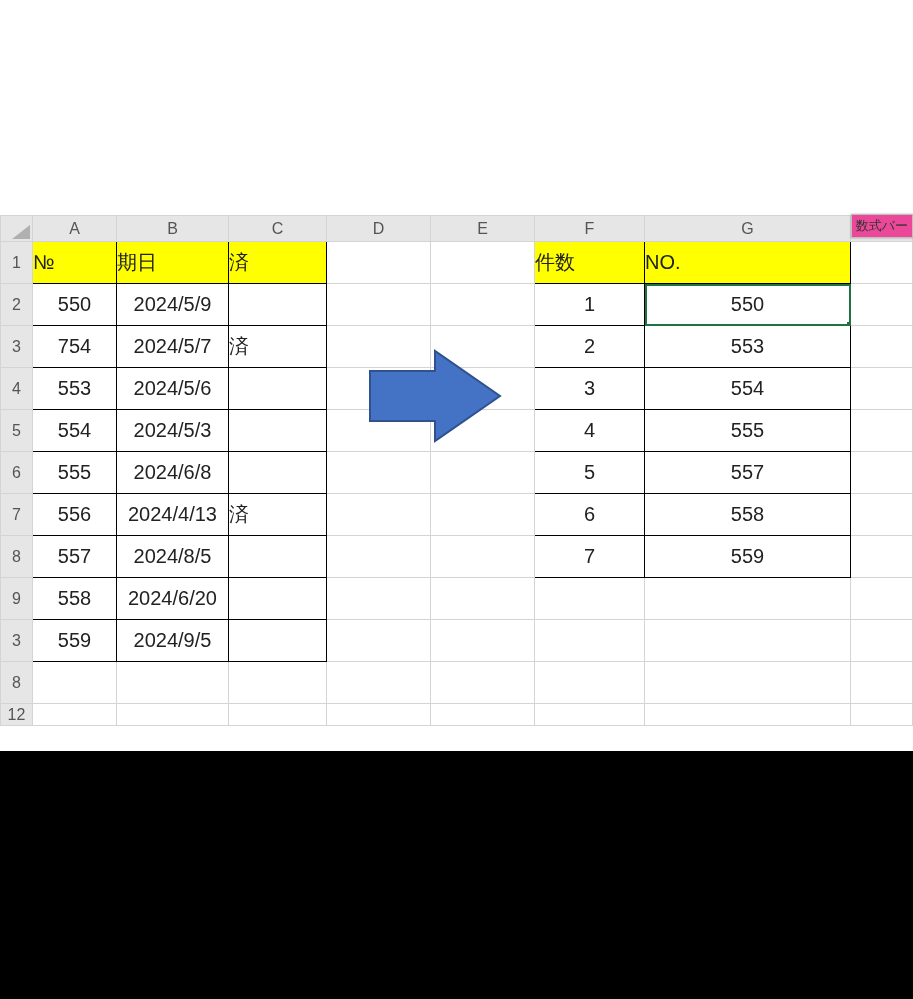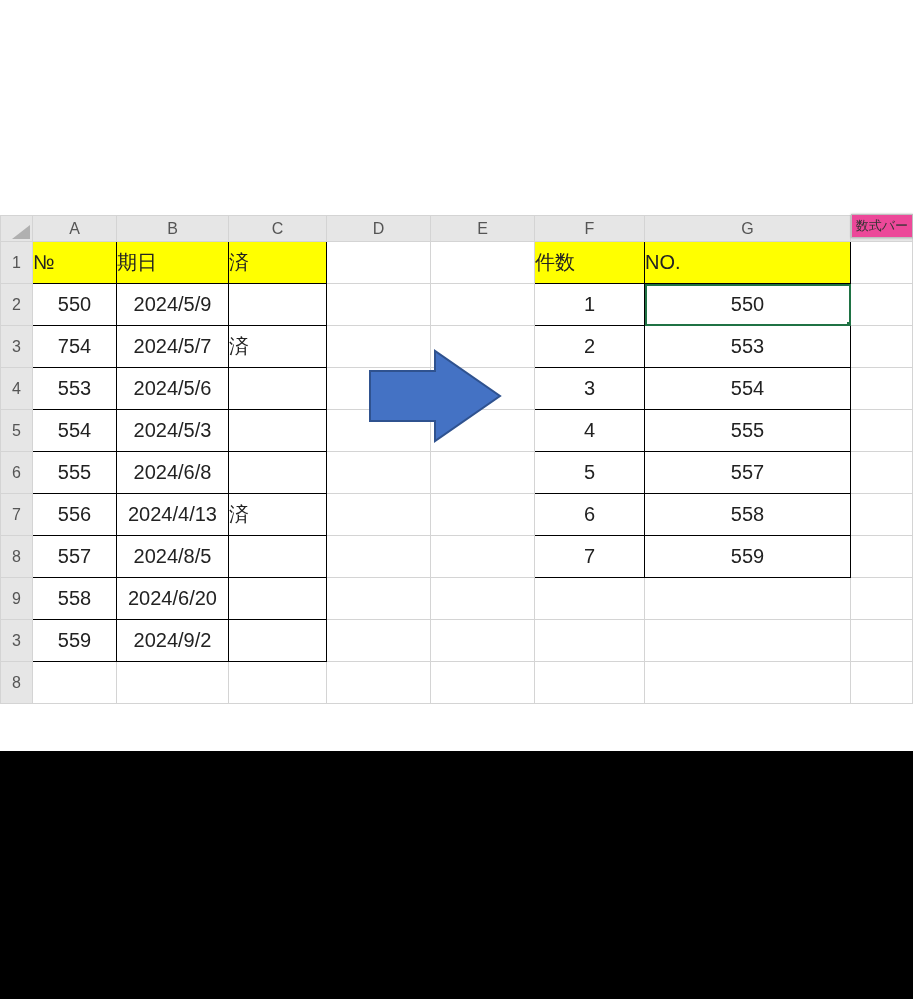--- a/index.html
+++ b/index.html
@@ -267,41 +267,52 @@
       <td class="cell"></td>
       <td class="cell"></td>
       <td class="cell"></td>
       <td class="cell"></td>
       <td class="cell"></td>
     </tr>
 
     <tr>
       <th class="row-hdr">3</th>
       <td class="cell txt-r data-border">559</td>
-      <td class="cell txt-r data-border">2024/9/2</td>
+      <td class="cell txt-r data-border">2024/9/5</td>
       <td class="cell txt-l data-border"></td>
       <td class="cell"></td>
       <td class="cell"></td>
       <td class="cell"></td>
       <td class="cell"></td>
       <td class="cell"></td>
     </tr>
 
     <tr>
       <th class="row-hdr">8</th>
       <td class="cell"></td>
       <td class="cell"></td>
       <td class="cell"></td>
       <td class="cell"></td>
       <td class="cell"></td>
       <td class="cell"></td>
       <td class="cell"></td>
       <td class="cell"></td>
     </tr>
 
+    <tr class="row12">
+      <th class="row-hdr">12</th>
+      <td class="cell"></td>
+      <td class="cell"></td>
+      <td class="cell"></td>
+      <td class="cell"></td>
+      <td class="cell"></td>
+      <td class="cell"></td>
+      <td class="cell"></td>
+      <td class="cell"></td>
+    </tr>
   </tbody>
     </table>
 
   <svg class="arrow" viewBox="0 0 140 100">
     <polygon points="5,25 70,25 70,5 135,50 70,95 70,75 5,75" fill="#4472C4" stroke="#2F528F" stroke-width="2"></polygon>
   </svg>
 
 </div>
 
 <div class="black-band"></div>

